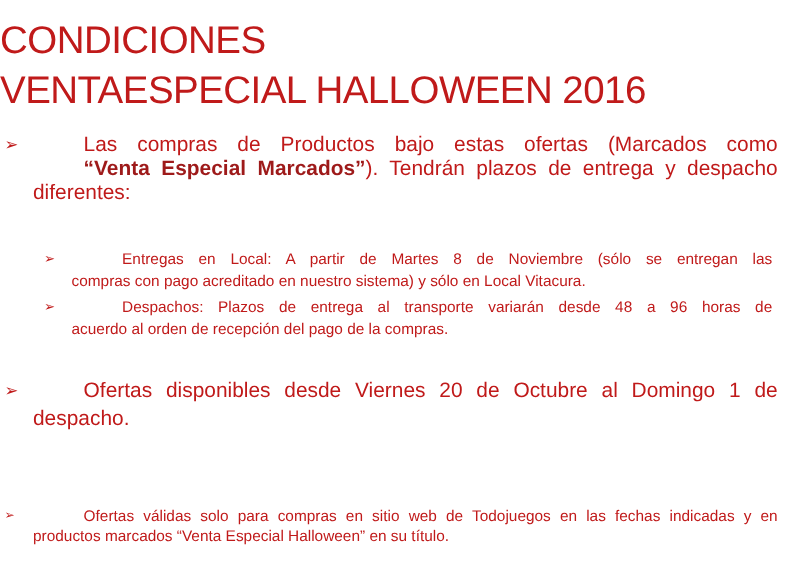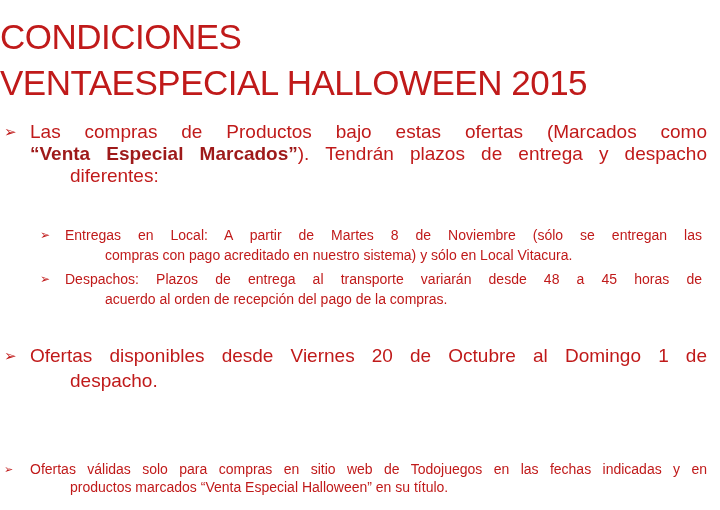--- a/index.html
+++ b/index.html
@@ -11,22 +11,22 @@
   .title{
     position:absolute;top:4px;left:0;width:640px;
     font-size:35px;line-height:46px;font-weight:400;color:var(--title-red);
     letter-spacing:-0.5px;white-space:nowrap;margin-top:10px;
   }
   .sec{position:absolute;color:var(--text-red);}
   .bullet-item{display:flex;align-items:flex-start;}
   .marker{flex:0 0 auto;color:var(--marker-red);}
   .btext{flex:1 1 auto;min-width:0;}
   .ln{text-align:justify;text-justify:inter-word;}
-  .ln.just{text-align-last:justify;}
-  .ln.last{text-align-last:left;margin-left:40px;}
+  .ln.just{text-align-last:justify;margin-left:46px;}
+  .ln.last{text-align-last:left;}
   .bold{font-weight:700;color:var(--bold-red);}
 
   .sec-intro{top:121px;left:4px;right:13px;font-size:19px;line-height:22px;}
   .sec-intro .marker{width:26px;font-size:15px;line-height:22px;}
 
   .sec-delivery{top:225px;left:40px;right:18px;font-size:14px;line-height:20px;}
   .sec-delivery .marker{width:25px;font-size:12px;line-height:20px;}
   .sec-delivery .bullet-item + .bullet-item{margin-top:4px;}
 
   .sec-availability{top:343px;left:4px;right:13px;font-size:19px;line-height:25px;}
@@ -34,21 +34,21 @@
 
   .sec-fineprint{top:460px;left:4px;right:13px;font-size:14px;line-height:18px;}
   .sec-fineprint .marker{width:26px;font-size:11px;line-height:18px;}
 </style>
 </head>
 <body>
 
 <div class="slide" style="--title-red: #C01A1A; --text-red: #C01A1A; --bold-red: #9E1A1A; --marker-red: #C01A1A; background: rgb(255, 255, 255);">
   <div class="title">
     <div class="title-line">CONDICIONES</div>
-    <div class="title-line">VENTAESPECIAL HALLOWEEN 2015</div>
+    <div class="title-line">VENTAESPECIAL HALLOWEEN 2016</div>
   </div>
 
   <div class="sec sec-intro">
       <div class="bullet-item">
         <span class="marker">➢</span>
         <div class="btext">
           <div class="ln just"><span>Las compras de Productos bajo estas ofertas (Marcados como</span></div>
           <div class="ln just"><span class="bold">“Venta Especial Marcados”</span><span>). Tendrán plazos de entrega y despacho</span></div>
           <div class="ln last"><span>diferentes:</span></div>
         </div>
@@ -58,21 +58,21 @@
       <div class="bullet-item">
         <span class="marker">➢</span>
         <div class="btext">
           <div class="ln just"><span>Entregas en Local: A partir de Martes 8 de Noviembre (sólo se entregan las</span></div>
           <div class="ln last"><span>compras con pago acreditado en nuestro sistema) y sólo en Local Vitacura.</span></div>
         </div>
       </div>
       <div class="bullet-item">
         <span class="marker">➢</span>
         <div class="btext">
-          <div class="ln just"><span>Despachos: Plazos de entrega al transporte variarán desde 48 a 45 horas de</span></div>
+          <div class="ln just"><span>Despachos: Plazos de entrega al transporte variarán desde 48 a 96 horas de</span></div>
           <div class="ln last"><span>acuerdo al orden de recepción del pago de la compras.</span></div>
         </div>
       </div>
     </div>
   <div class="sec sec-availability">
       <div class="bullet-item">
         <span class="marker">➢</span>
         <div class="btext">
           <div class="ln just"><span>Ofertas disponibles desde Viernes 20 de Octubre al Domingo 1 de</span></div>
           <div class="ln last"><span>despacho.</span></div>

